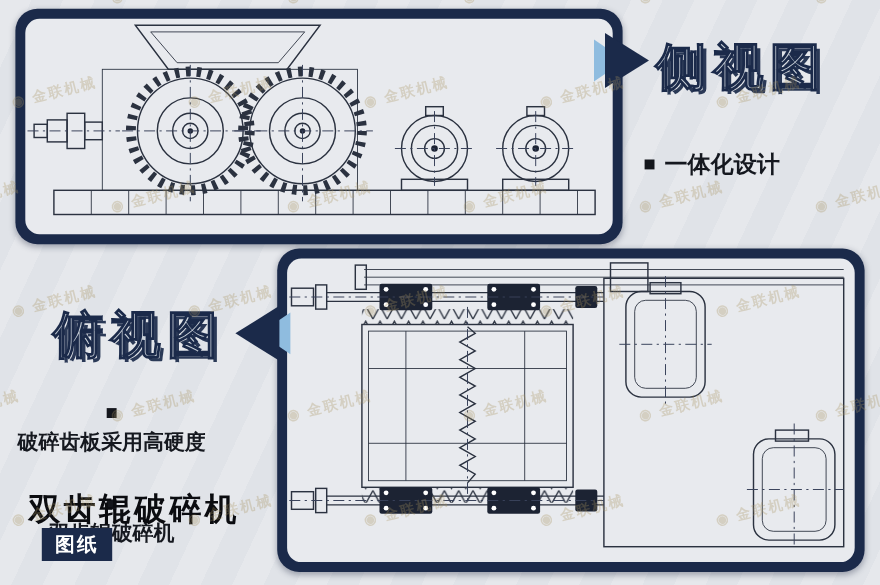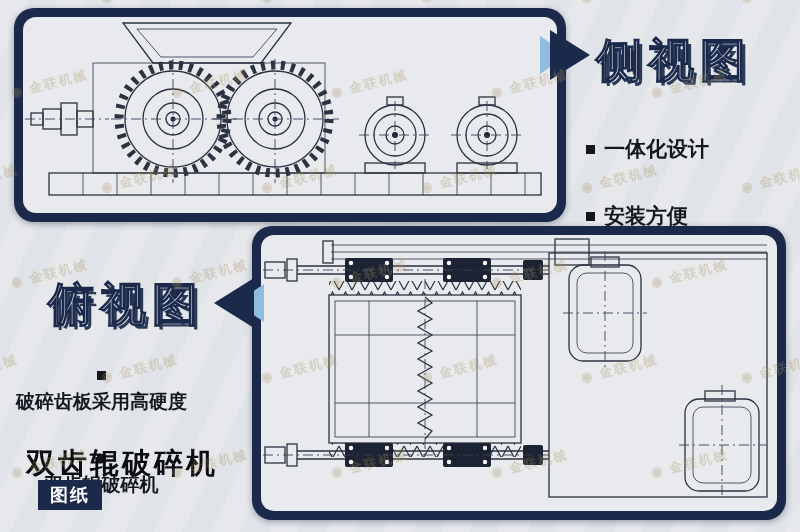--- a/index.html
+++ b/index.html
@@ -101,24 +101,20 @@
   <svg class="arrow arrow-side" viewBox="0 0 54 54">
     <polygon points="2,8 30,27 2,46" fill="#8fbcdf"></polygon>
     <polygon points="12,2 52,27 12,52" fill="#1b2a4a"></polygon>
   </svg>
   <div class="big-label label-side">侧视图</div>
   <div class="features features-side">
     <div class="feature-item">
       <span class="bullet"></span>
       <span>一体化设计</span>
     </div>
-    <div class="feature-item">
-      <span class="bullet"></span>
-      <span>安装方便</span>
-    </div>
   </div>
 
   <div class="panel panel-bottom">
     <div class="panel-inner">
       <svg width="516" height="276" viewBox="0 0 516 276">
         <defs>
           <pattern id="teethUp" width="13" height="14" patternUnits="userSpaceOnUse">
             <path d="M0,13 L6.5,1 L13,13" fill="none" stroke="#2b3240" stroke-width="1.2"></path>
           </pattern>
           <pattern id="teethDown" width="13" height="14" patternUnits="userSpaceOnUse">

